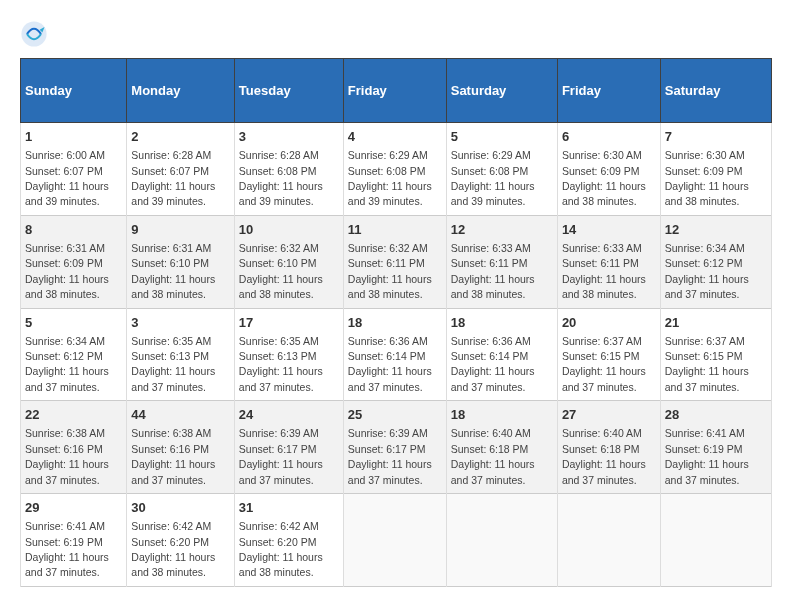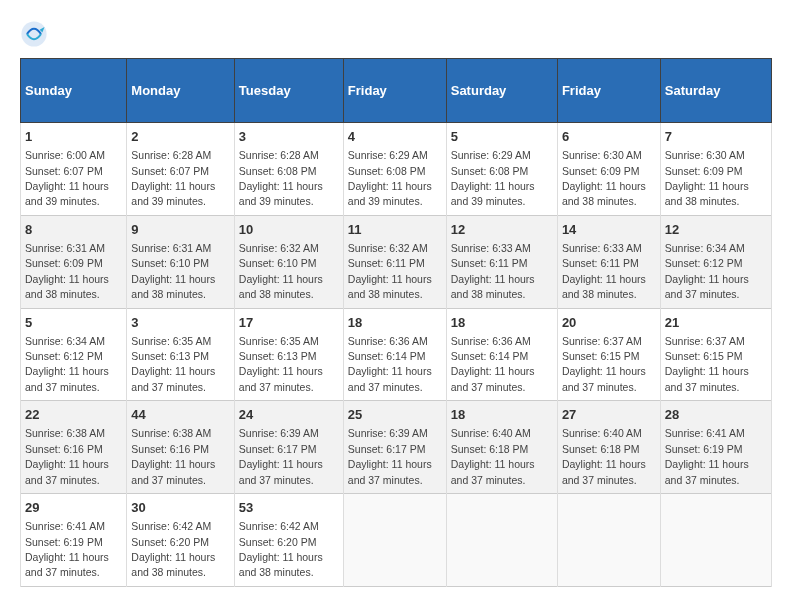--- a/index.html
+++ b/index.html
@@ -310,21 +310,21 @@
         <span class="day-info">Sunset: 6:19 PM</span><br>
         <span class="day-info">Daylight: 11 hours and 37 minutes.</span>
       </td>
         <td>
         <span class="day-num">30</span>
         <span class="day-info">Sunrise: 6:42 AM</span><br>
         <span class="day-info">Sunset: 6:20 PM</span><br>
         <span class="day-info">Daylight: 11 hours and 38 minutes.</span>
       </td>
         <td>
-        <span class="day-num">53</span>
+        <span class="day-num">31</span>
         <span class="day-info">Sunrise: 6:42 AM</span><br>
         <span class="day-info">Sunset: 6:20 PM</span><br>
         <span class="day-info">Daylight: 11 hours and 38 minutes.</span>
       </td>
         <td class="empty-cell"></td>
         <td class="empty-cell"></td>
         <td class="empty-cell"></td>
         <td class="empty-cell"></td>
       </tr>
     </tbody>

